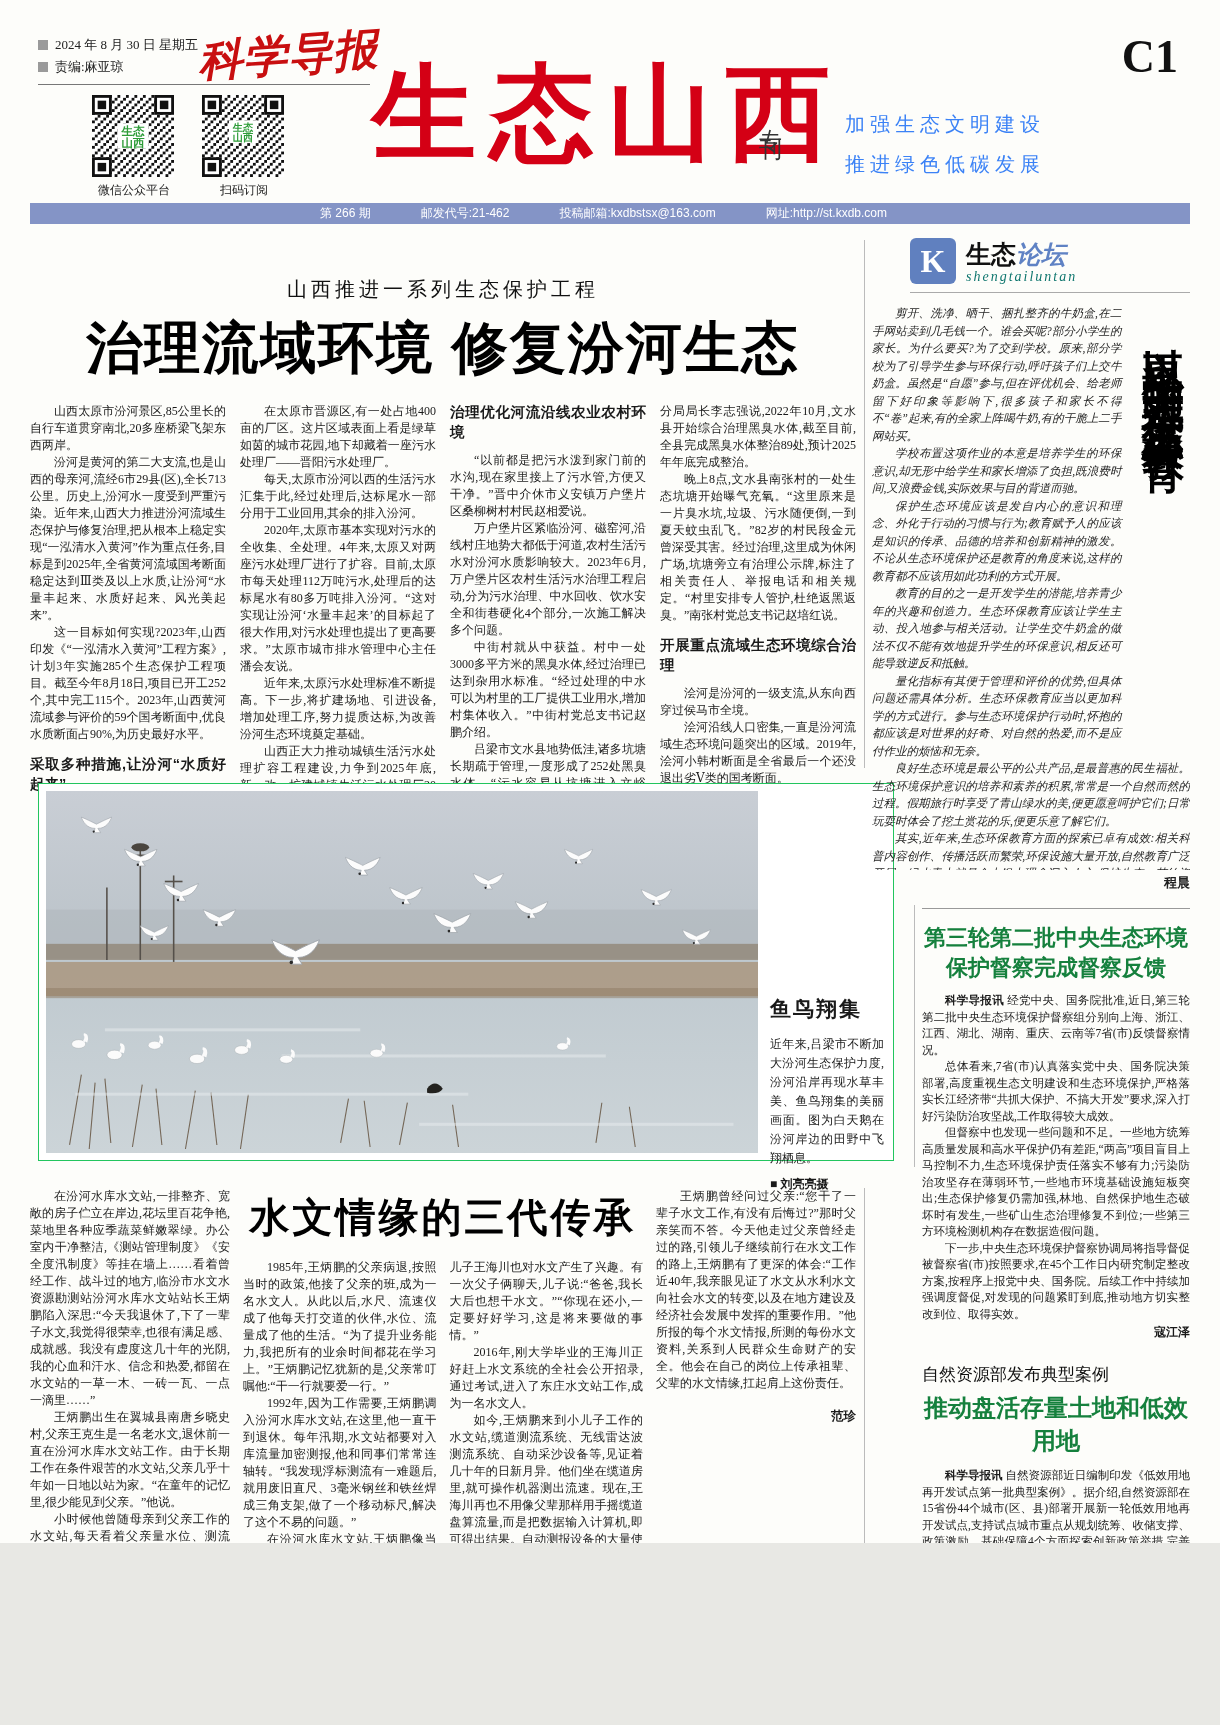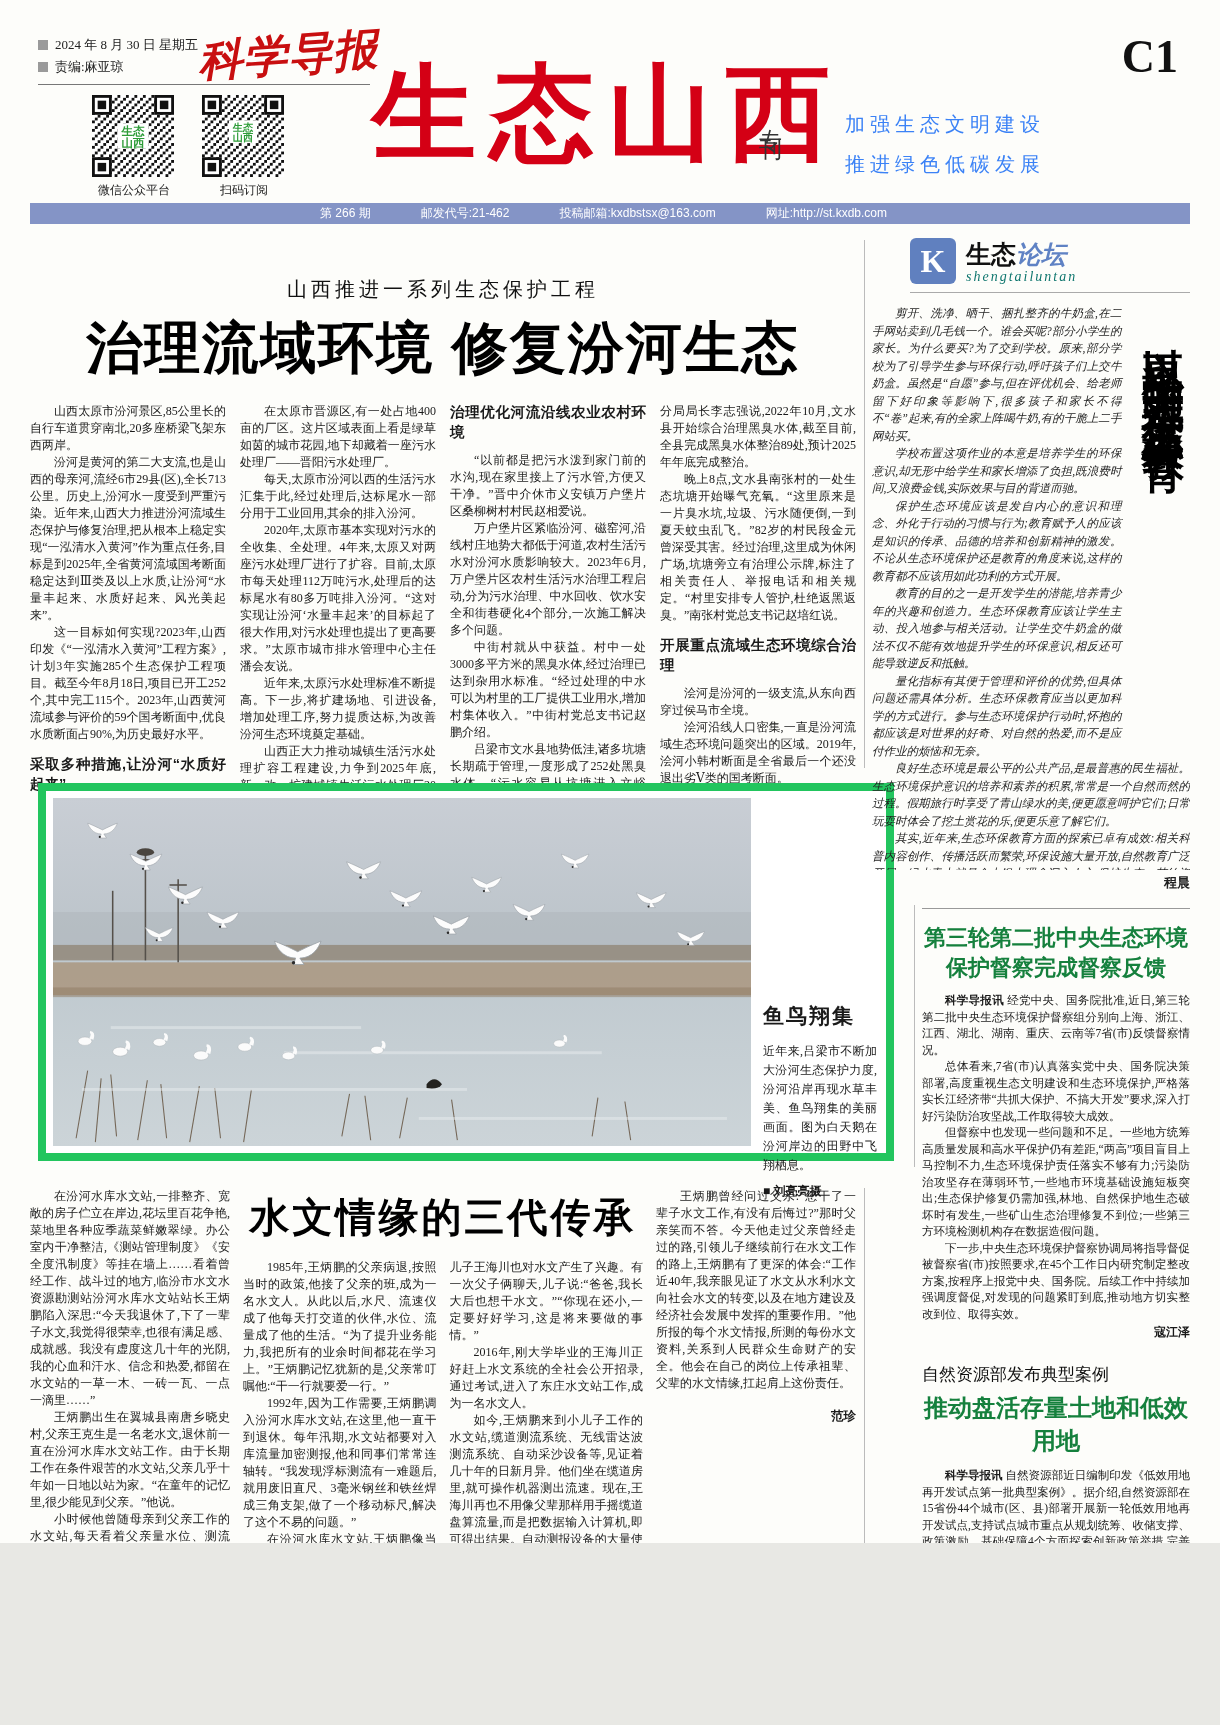--- a/index.html
+++ b/index.html
@@ -30,21 +30,21 @@
   .main-article{position:absolute;left:30px;top:236px;width:826px;margin-top:40px;}
   .kicker{text-align:center;font-size:20px;letter-spacing:4px;font-family:"Liberation Sans",sans-serif;color:#111;}
   .headline-main{text-align:center;font-size:56px;font-weight:900;letter-spacing:2px;margin-top:8px;
                  font-family:"Liberation Sans",sans-serif;color:#000;}
   .article-body{margin-top:16px;height:430px;overflow:hidden;column-count:4;column-gap:14px;
                 font-size:12px;line-height:17px;text-align:justify;}
   .article-body p{margin:0;text-indent:2em;}
   .article-body .subhead{font-family:"Liberation Sans",sans-serif;font-weight:700;font-size:14.5px;line-height:1.35;
                 margin:12px 0 10px;text-indent:0;break-inside:avoid;}
   
-  .photo-box{position:absolute;left:38px;top:783px;width:856px;height:378px;border:8px solid #22c55e;background:#fff;
+  .photo-box{position:absolute;left:38px;top:783px;width:856px;height:378px;border:1px solid #22c55e;background:#fff;
              box-sizing:border-box;display:flex;padding:7px;gap:10px;}
   .photo-frame{flex:1;position:relative;overflow:hidden;}
   .photo-frame svg{width:100%;height:100%;display:block;}
   .photo-side{width:118px;display:flex;flex-direction:column;box-sizing:border-box;padding:4px 2px;}
   .photo-title{margin-top:200px;font-size:21px;font-weight:900;font-family:"Liberation Sans",sans-serif;letter-spacing:2px;}
   .photo-caption{margin-top:12px;font-size:12px;line-height:19px;text-align:justify;}
   .photo-credit{margin-top:8px;font-size:12px;font-family:"Liberation Sans",sans-serif;font-weight:700;}
   
   .bottom-article{position:absolute;left:30px;top:1188px;width:826px;height:528px;display:flex;gap:13px;}
   .b-col{font-size:12px;line-height:17px;text-align:justify;overflow:hidden;}

